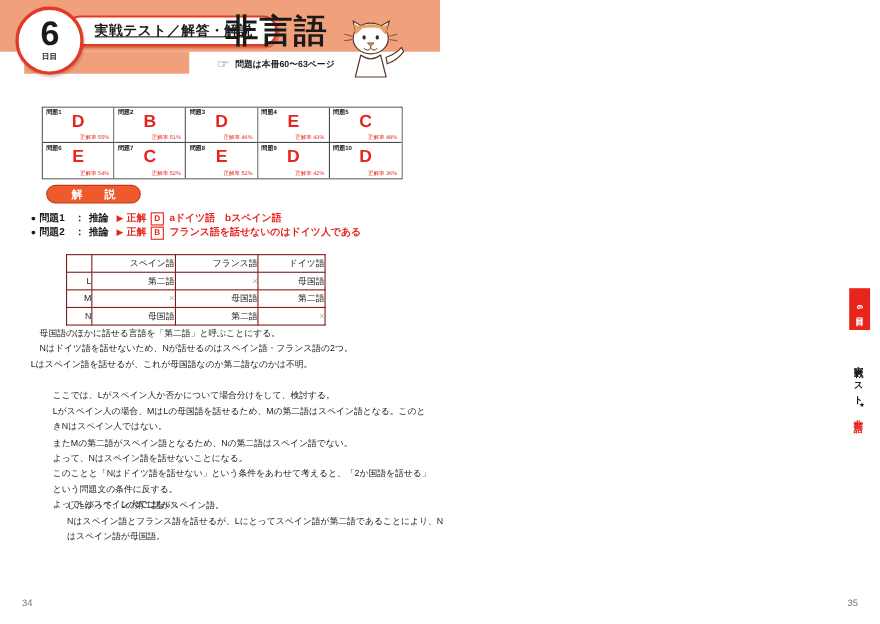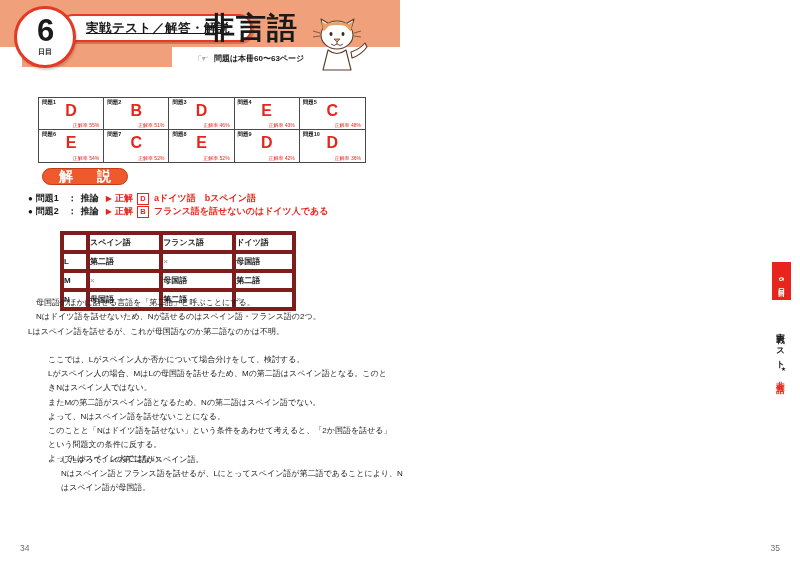--- a/index.html
+++ b/index.html
@@ -117,21 +117,21 @@
   .q-rate { position: absolute; right: 4px; bottom: 1px; font-size: 5px; color: #e8251c; }
 
   
   .kaisetsu-pill {
     position: absolute; left: 42px; top: 168px;
     width: 86px; height: 17px;
     background: #ee5a2b;
     border: 1px solid #c03d18;
     border-radius: 9px;
     display: flex; align-items: center; justify-content: center;
-    color: #fff; font-size: 14px; font-weight: bold; letter-spacing: 5px;
+    color: #fff; font-size: 10px; font-weight: bold; letter-spacing: 5px;
     text-indent: 5px;
     box-sizing: border-box;
   }
 
   
   .q-head {
     display: flex; align-items: baseline;
     font-size: 9px; font-weight: bold; color: #1a1a1a;
     white-space: nowrap;
   }
@@ -155,24 +155,24 @@
 
   
   .lang-table {
     position: absolute; left: 60px; top: 231px;
     width: 236px;
     border-collapse: collapse;
     font-size: 8px;
     color: #1a1a1a;
   }
   .lang-table td, .lang-table th {
-    border: 4px solid #7f1d1d;
+    border: 1px solid #7f1d1d;
     height: 15px;
-    text-align: left;
-    font-weight: bold;
+    text-align: right;
+    font-weight: normal;
     padding: 0;
   }
   .lang-table th { background: #ffffff; }
   .lang-table td.rowhead { width: 22px; }
   .lang-table td.x { color: #a8a8a8; }
 
   
   .body-text {
     position: absolute;
     font-size: 8px;

